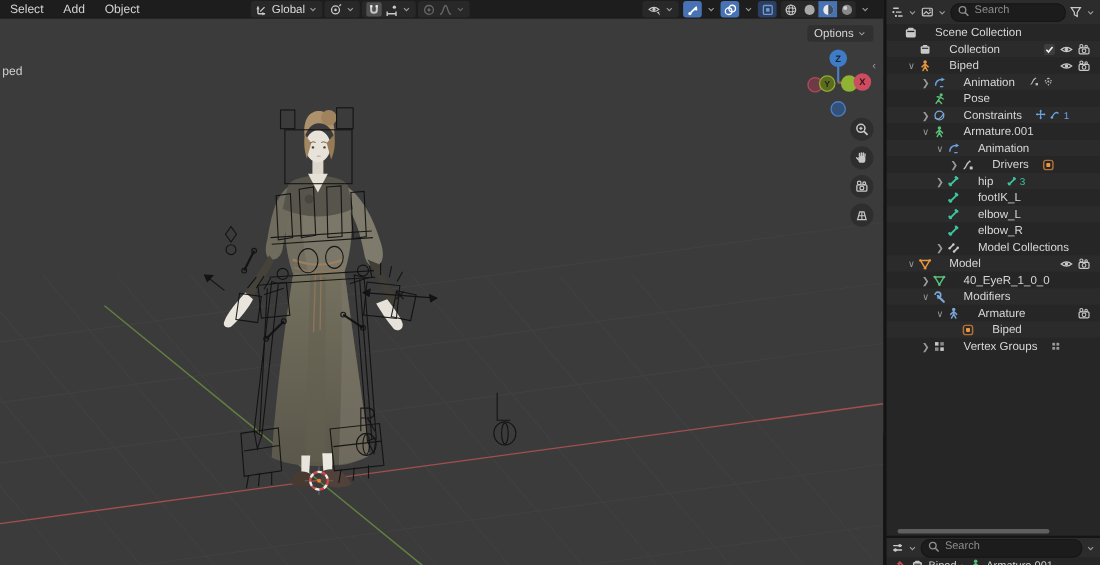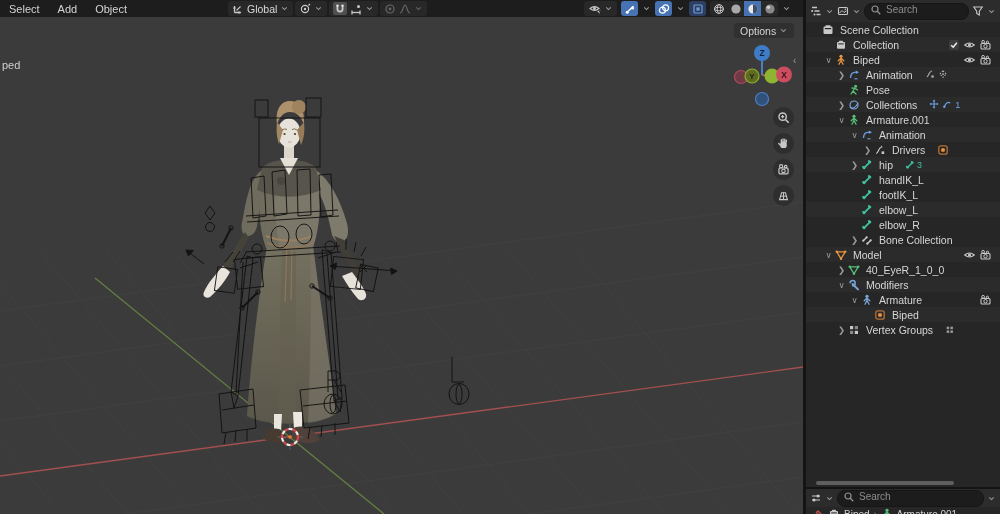--- a/index.html
+++ b/index.html
@@ -35,21 +35,21 @@
   
   .outliner{position:absolute;left:806px;top:0;width:194px;height:487px;background:#262626;}
   .ol-header{height:22px;background:#2c2c2c;display:flex;align-items:center;gap:3px;padding:0 4px;box-sizing:border-box;}
   .searchbox{flex:1;height:15px;background:#1c1c1c;border:1px solid #161616;border-radius:8px;display:flex;align-items:flex-start;
              gap:4px;padding:0 5px;color:#8d8d8d;font-size:10px;}
   .ol-tree{position:absolute;left:0;top:22px;right:0;}
   .ol-row{height:15px;display:flex;align-items:center;font-size:10.5px;color:#d6d6d6;white-space:nowrap;}
   .ol-row.alt{background:rgba(255,255,255,0.025);}
   .ol-row .exp{width:11px;text-align:center;color:#9a9a9a;font-size:8.5px;flex:0 0 auto;}
   .ol-row .ico{width:14px;display:flex;align-items:center;justify-content:center;flex:0 0 auto;}
-  .ol-row .lb{margin-left:5px;}
+  .ol-row .lb{margin-left:15px;}
   .ol-row .ext{display:flex;align-items:center;gap:2px;margin-left:12px;}
   .ol-row .vis{display:flex;align-items:center;gap:3px;margin-left:auto;padding-right:8px;}
   .cnt{font-size:9px;}
   .hscroll{position:absolute;left:10px;bottom:2px;width:138px;height:4px;border-radius:2px;background:#5f5f5f;}
 
   
   .props{position:absolute;left:806px;top:489px;width:194px;height:25px;background:#262626;overflow:hidden;}
   .props-header{height:18px;background:#2c2c2c;display:flex;align-items:center;gap:3px;padding:0 4px;box-sizing:border-box;}
   .props-crumb{height:14px;display:flex;align-items:center;gap:4px;padding:0 6px;font-size:10px;color:#cfcfcf;background:#262626;}
   .crumb-sep{color:#8d8d8d;font-size:9px;}
@@ -588,21 +588,21 @@
         </div>
         <div class="ol-row alt">
           <span style="width: 30px; flex: 0 0 auto;"></span>
           <span class="exp">❯</span>
           <span class="ico">
             <svg width="12" height="12" viewBox="0 0 12 12">
               <circle cx="6" cy="6" r="4" stroke="#7aa6d8" stroke-width="1.2" fill="none"></circle>
               <path d="M1.8,8 Q6,11.5 10.2,3.8" stroke="#7aa6d8" stroke-width="1.1" fill="none"></path>
             </svg>
           </span>
-          <span class="lb">Collections</span>
+          <span class="lb">Constraints</span>
           <span class="ext">
             <span class="chev">
               <svg width="11" height="11" viewBox="0 0 12 12">
                 <path d="M5.5,1.2 V9.8 M1.2,5.5 H9.8" stroke="#6ba2e2" stroke-width="1.2"></path>
                 <path d="M5.5,0.5 l1.4,2 h-2.8 Z M5.5,10.5 l1.4,-2 h-2.8 Z M0.5,5.5 l2,-1.4 v2.8 Z M10.5,5.5 l-2,-1.4 v2.8 Z" fill="#6ba2e2"></path>
               </svg>
             </span>
             <span class="chev">
               <svg width="11" height="11" viewBox="0 0 12 12">
                 <path d="M2.5,8.5 Q5.5,1.5 9,4.5" stroke="#6ba2e2" stroke-width="1.3" fill="none"></path>
@@ -686,34 +686,20 @@
           <span class="exp"></span>
           <span class="ico">
             <svg width="12" height="12" viewBox="0 0 12 12">
               <path d="M3.6,8.4 L8.4,3.6" stroke="#3fc2a0" stroke-width="1.8" stroke-linecap="round"></path>
               <circle cx="3.1" cy="8.9" r="1.4" fill="#3fc2a0"></circle>
               <circle cx="8.9" cy="3.1" r="1.4" fill="#3fc2a0"></circle>
               <circle cx="2.2" cy="8" r="1.1" fill="#3fc2a0"></circle>
               <circle cx="8" cy="2.2" r="1.1" fill="#3fc2a0"></circle>
             </svg>
           </span>
-          <span class="lb">handIK_L</span>
-        </div>
-        <div class="ol-row">
-          <span style="width: 43px; flex: 0 0 auto;"></span>
-          <span class="exp"></span>
-          <span class="ico">
-            <svg width="12" height="12" viewBox="0 0 12 12">
-              <path d="M3.6,8.4 L8.4,3.6" stroke="#3fc2a0" stroke-width="1.8" stroke-linecap="round"></path>
-              <circle cx="3.1" cy="8.9" r="1.4" fill="#3fc2a0"></circle>
-              <circle cx="8.9" cy="3.1" r="1.4" fill="#3fc2a0"></circle>
-              <circle cx="2.2" cy="8" r="1.1" fill="#3fc2a0"></circle>
-              <circle cx="8" cy="2.2" r="1.1" fill="#3fc2a0"></circle>
-            </svg>
-          </span>
           <span class="lb">footIK_L</span>
         </div>
         <div class="ol-row alt">
           <span style="width: 43px; flex: 0 0 auto;"></span>
           <span class="exp"></span>
           <span class="ico">
             <svg width="12" height="12" viewBox="0 0 12 12">
               <path d="M3.6,8.4 L8.4,3.6" stroke="#3fc2a0" stroke-width="1.8" stroke-linecap="round"></path>
               <circle cx="3.1" cy="8.9" r="1.4" fill="#3fc2a0"></circle>
               <circle cx="8.9" cy="3.1" r="1.4" fill="#3fc2a0"></circle>
@@ -743,21 +729,21 @@
           <span class="ico">
             <svg width="12" height="12" viewBox="0 0 12 12">
               <path d="M2.5,6.5 L5.5,3.5" stroke="#c8c8c8" stroke-width="1.5" stroke-linecap="round"></path>
               <circle cx="2.3" cy="6.7" r="1.1" fill="#c8c8c8"></circle>
               <circle cx="5.7" cy="3.3" r="1.1" fill="#c8c8c8"></circle>
               <path d="M6.5,9.5 L9.5,6.5" stroke="#c8c8c8" stroke-width="1.5" stroke-linecap="round"></path>
               <circle cx="6.3" cy="9.7" r="1.1" fill="#c8c8c8"></circle>
               <circle cx="9.7" cy="6.3" r="1.1" fill="#c8c8c8"></circle>
             </svg>
           </span>
-          <span class="lb">Bone Collection</span>
+          <span class="lb">Model Collections</span>
         </div>
         <div class="ol-row alt">
           <span style="width: 17px; flex: 0 0 auto;"></span>
           <span class="exp">∨</span>
           <span class="ico">
             <svg width="12" height="12" viewBox="0 0 12 12">
               <path d="M1.8,2.8 L10.2,2.8 L6,9.8 Z" stroke="#e9973f" stroke-width="1.3" fill="none"></path>
               <circle cx="1.8" cy="2.8" r="1.2" fill="#e9973f"></circle>
               <circle cx="10.2" cy="2.8" r="1.2" fill="#e9973f"></circle>
               <circle cx="6" cy="9.8" r="1.2" fill="#e9973f"></circle>

